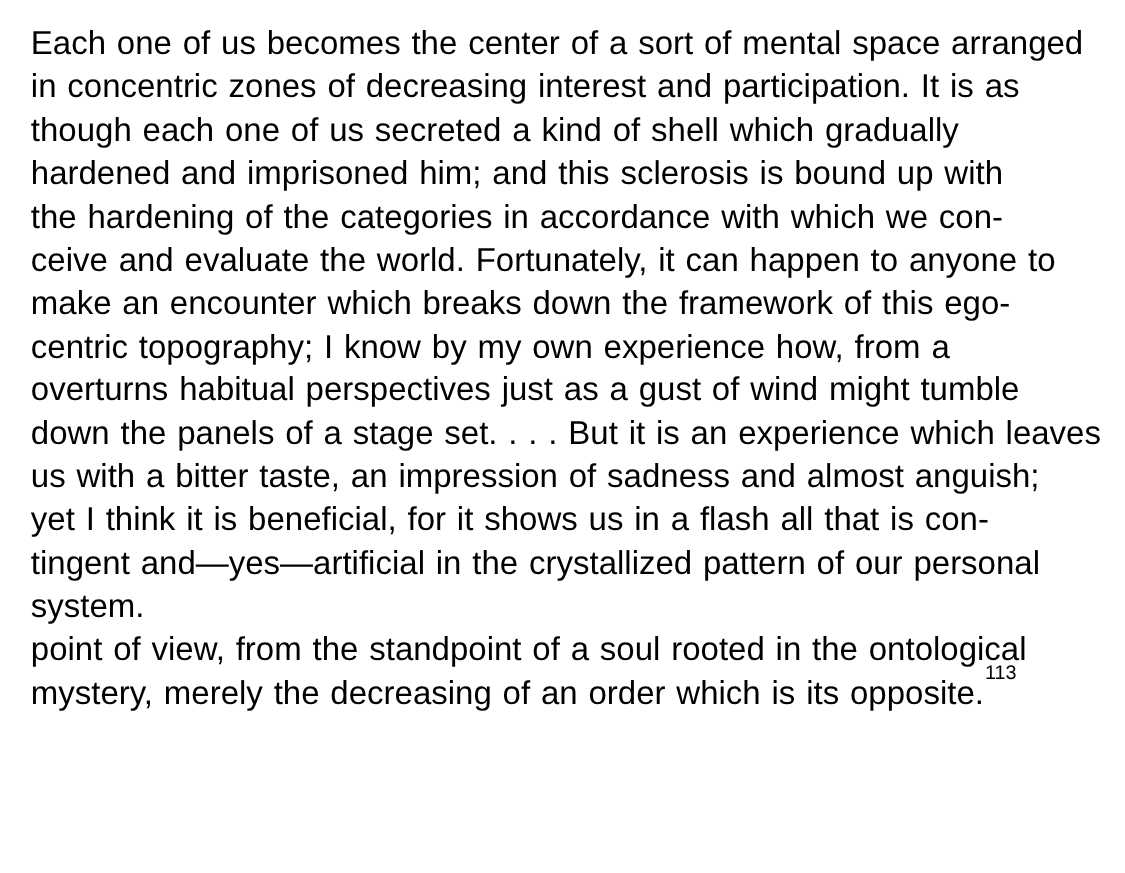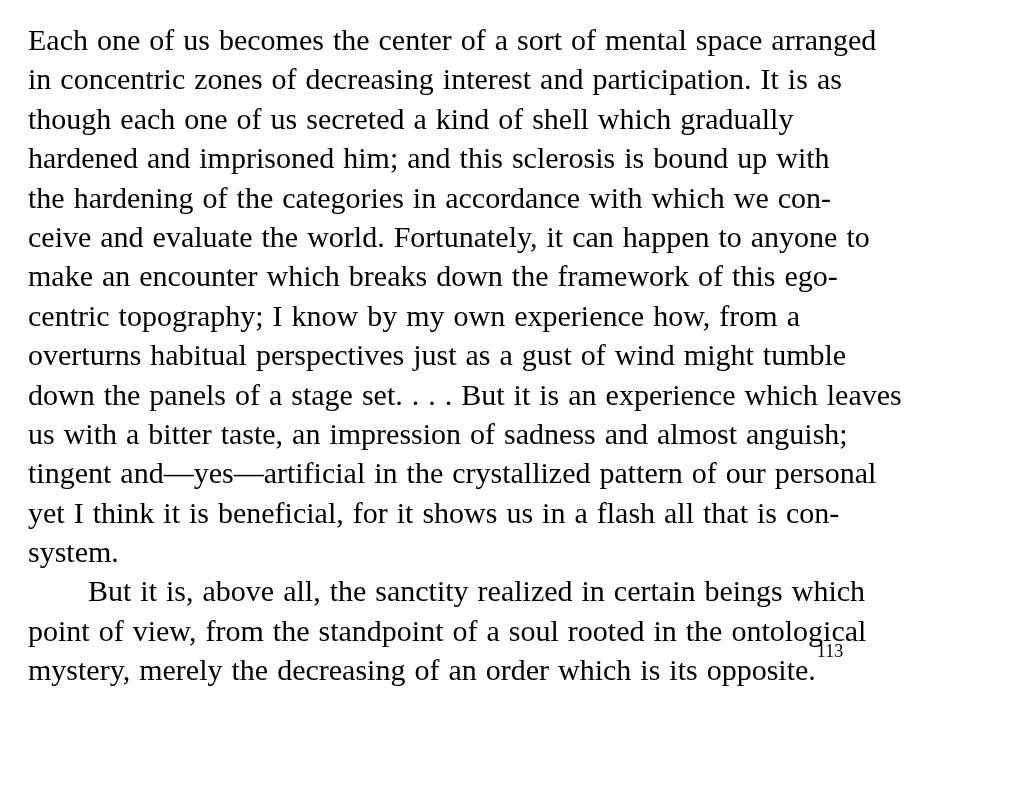--- a/index.html
+++ b/index.html
@@ -6,21 +6,21 @@
       margin: 0;
       padding: 0;
       background: #ffffff;
     }
     .page {
       box-sizing: border-box;
       width: 1023px;
       height: 794px;
       background: #ffffff;
       color: #000000;
-      font-family: Liberation Serif, serif;
+      font-family: Liberation Sans, sans-serif;
       font-size: 30px;
       line-height: 39.4px;
       padding: 20px 26px 0 28px;
       overflow: hidden;
     }
     .paragraph {
       margin: 0;
       padding: 0;
     }
     .line {
@@ -50,26 +50,25 @@
     <div class="line">in concentric zones of decreasing interest and participation. It is as</div>
     <div class="line">though each one of us secreted a kind of shell which gradually</div>
     <div class="line">hardened and imprisoned him; and this sclerosis is bound up with</div>
     <div class="line">the hardening of the categories in accordance with which we con-</div>
     <div class="line">ceive and evaluate the world. Fortunately, it can happen to anyone to</div>
     <div class="line">make an encounter which breaks down the framework of this ego-</div>
     <div class="line">centric topography; I know by my own experience how, from a</div>
     <div class="line">overturns habitual perspectives just as a gust of wind might tumble</div>
     <div class="line">down the panels of a stage set. . . . But it is an experience which leaves</div>
     <div class="line">us with a bitter taste, an impression of sadness and almost anguish;</div>
+    <div class="line">yet I think it is beneficial, for it shows us in a flash all that is con-</div>
     <div class="line">tingent and—yes—artificial in the crystallized pattern of our personal</div>
-    <div class="line">yet I think it is beneficial, for it shows us in a flash all that is con-</div>
     <div class="line">system.</div>
   </div>
 
   <div class="paragraph">
-    <div class="line indented">But it is, above all, the sanctity realized in certain beings which</div>
     <div class="line">point of view, from the standpoint of a soul rooted in the ontological</div>
     <div class="line">
       <span>mystery, merely the decreasing of an order which is its opposite.</span><sup class="footnote-marker">113</sup>
     </div>
   </div>
 
 </div>
 
 </body></html>

